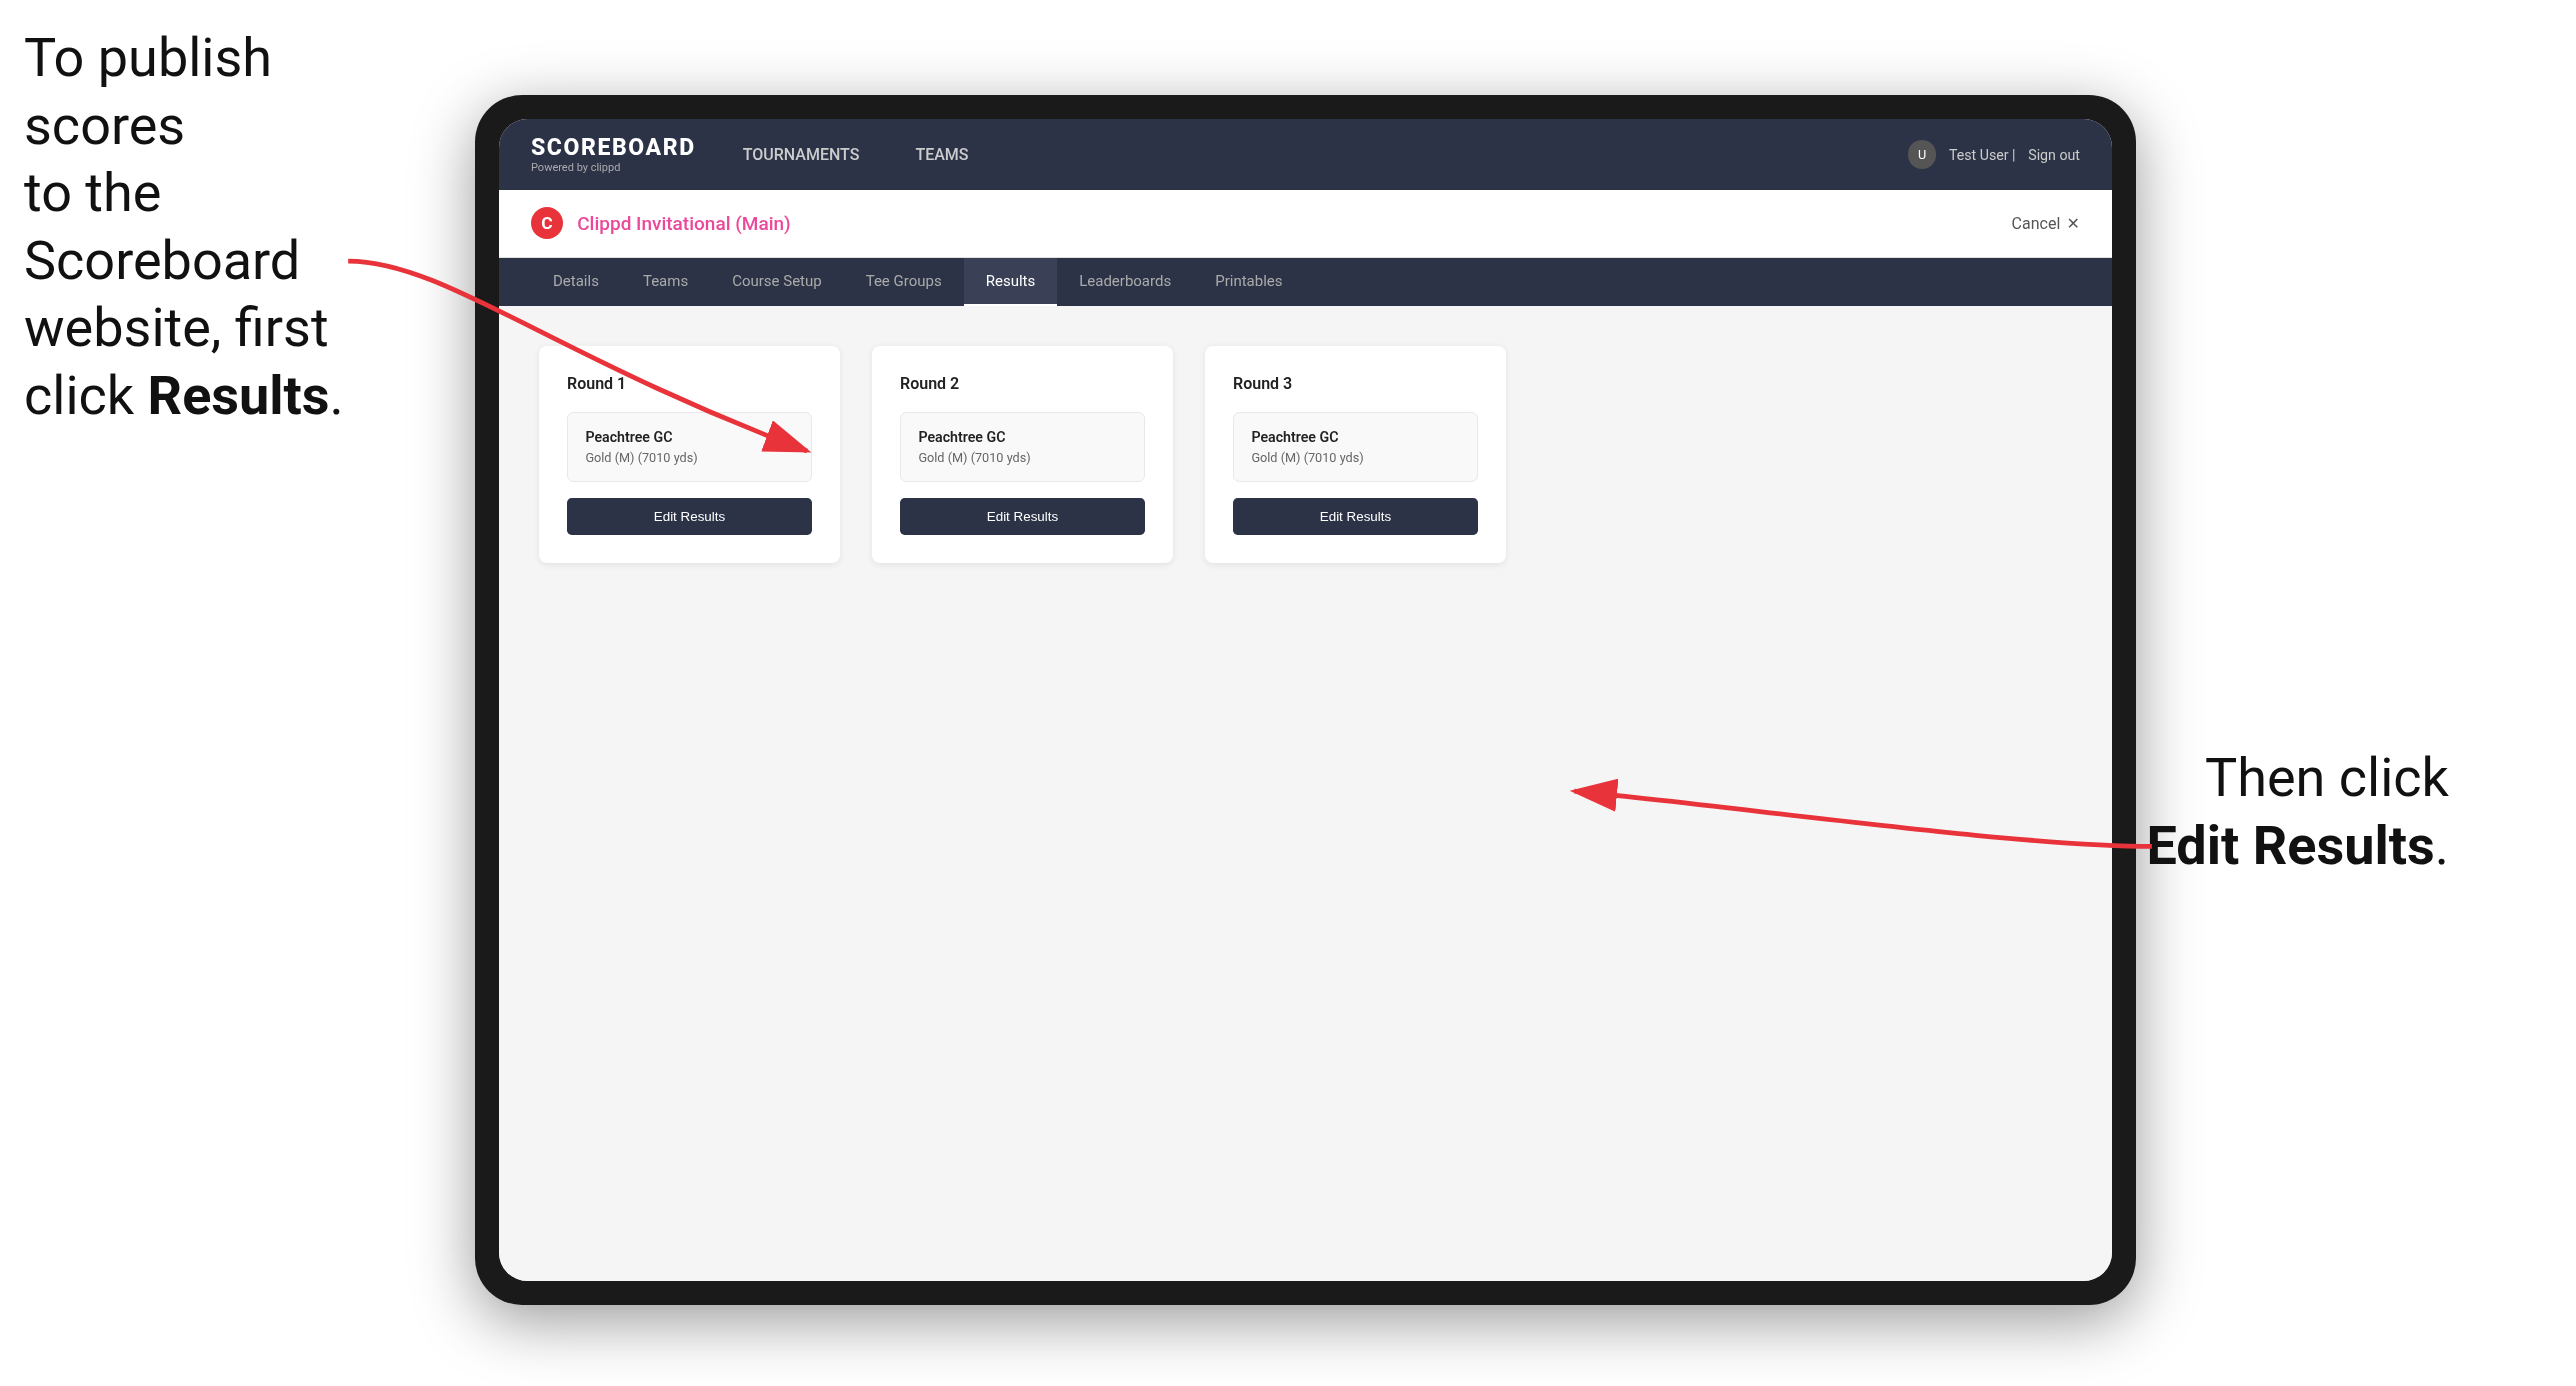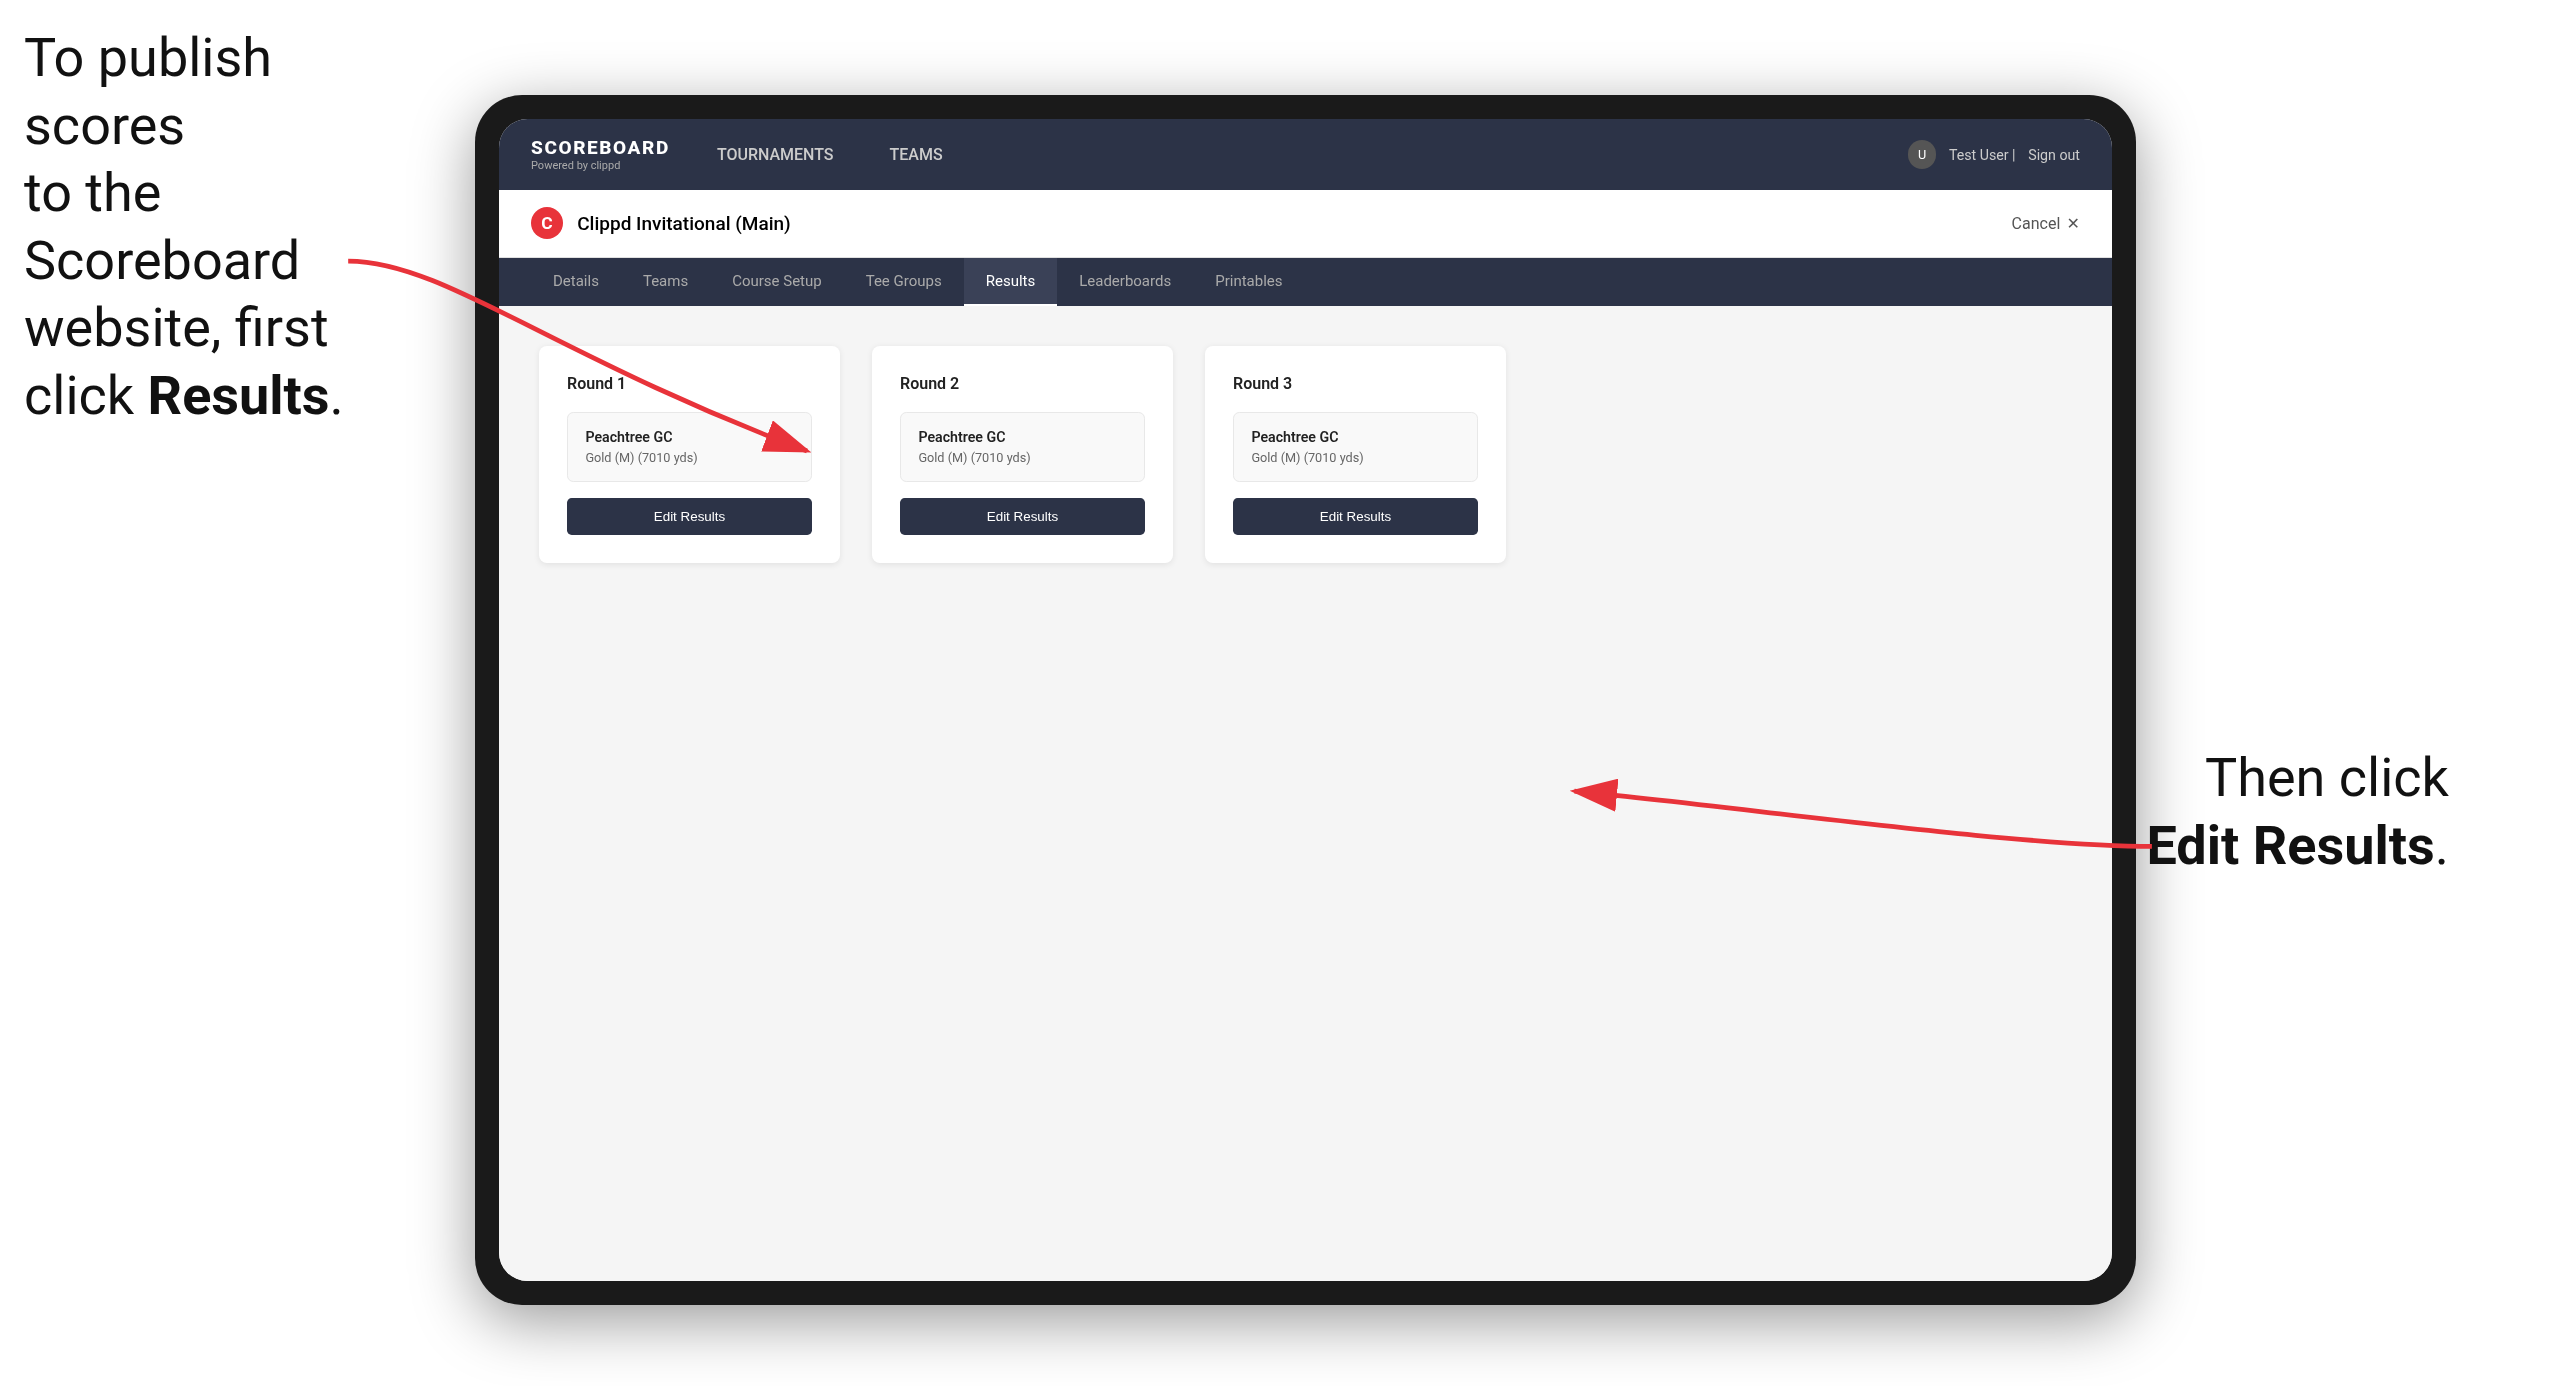--- a/index.html
+++ b/index.html
@@ -74,21 +74,21 @@
     }
 
     .logo-area {
       display: flex;
       flex-direction: column;
       margin-right: 47px;
     }
 
     .logo-text {
       color: #ffffff;
-      font-size: 19px;
+      font-size: 23px;
       font-weight: 800;
       letter-spacing: 1.6px;
       text-transform: uppercase;
       line-height: 1;
     }
 
     .logo-sub {
       color: #aaaaaa;
       font-size: 11px;
       line-height: 1;
@@ -155,21 +155,21 @@
       display: flex;
       align-items: center;
       justify-content: center;
       color: white;
       font-weight: 700;
       font-size: 17.4px;
     }
 
     .tournament-name {
       font-size: 19px;
-      color: #000000;
+      color: #ec4899;
       font-weight: 500;
     }
 
     .cancel-btn {
       color: #555;
       font-size: 16px;
       cursor: pointer;
       display: flex;
       align-items: center;
       gap: 6.3px;

